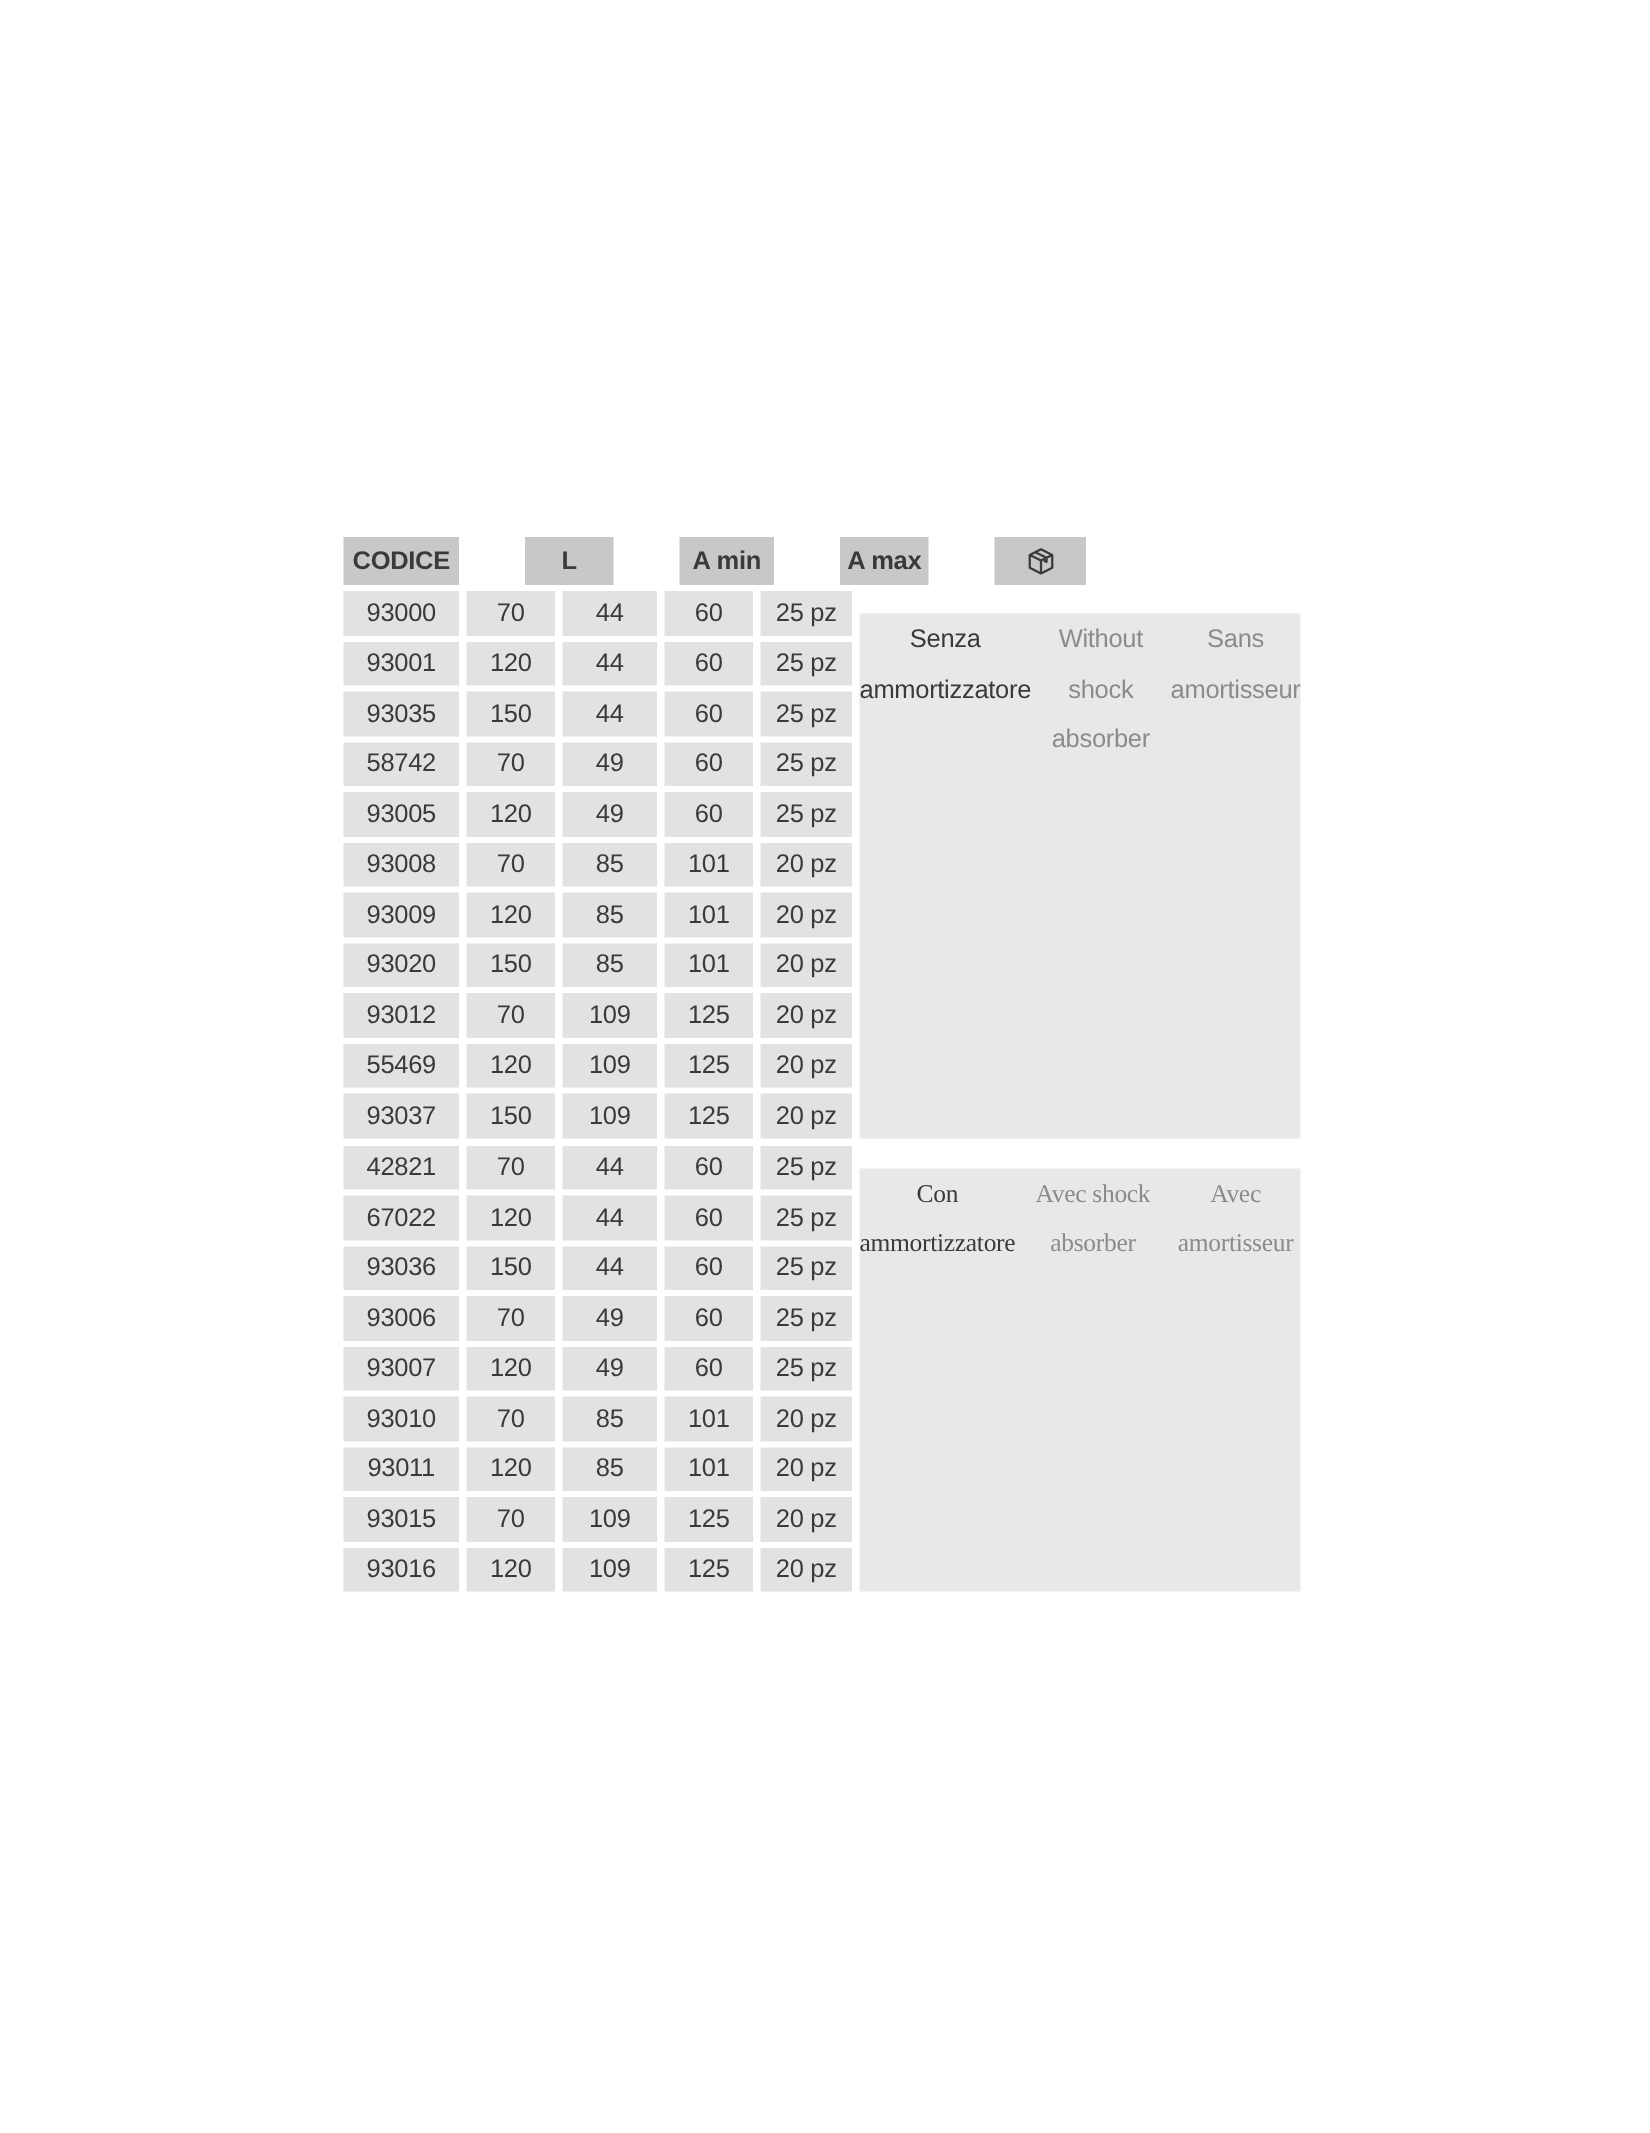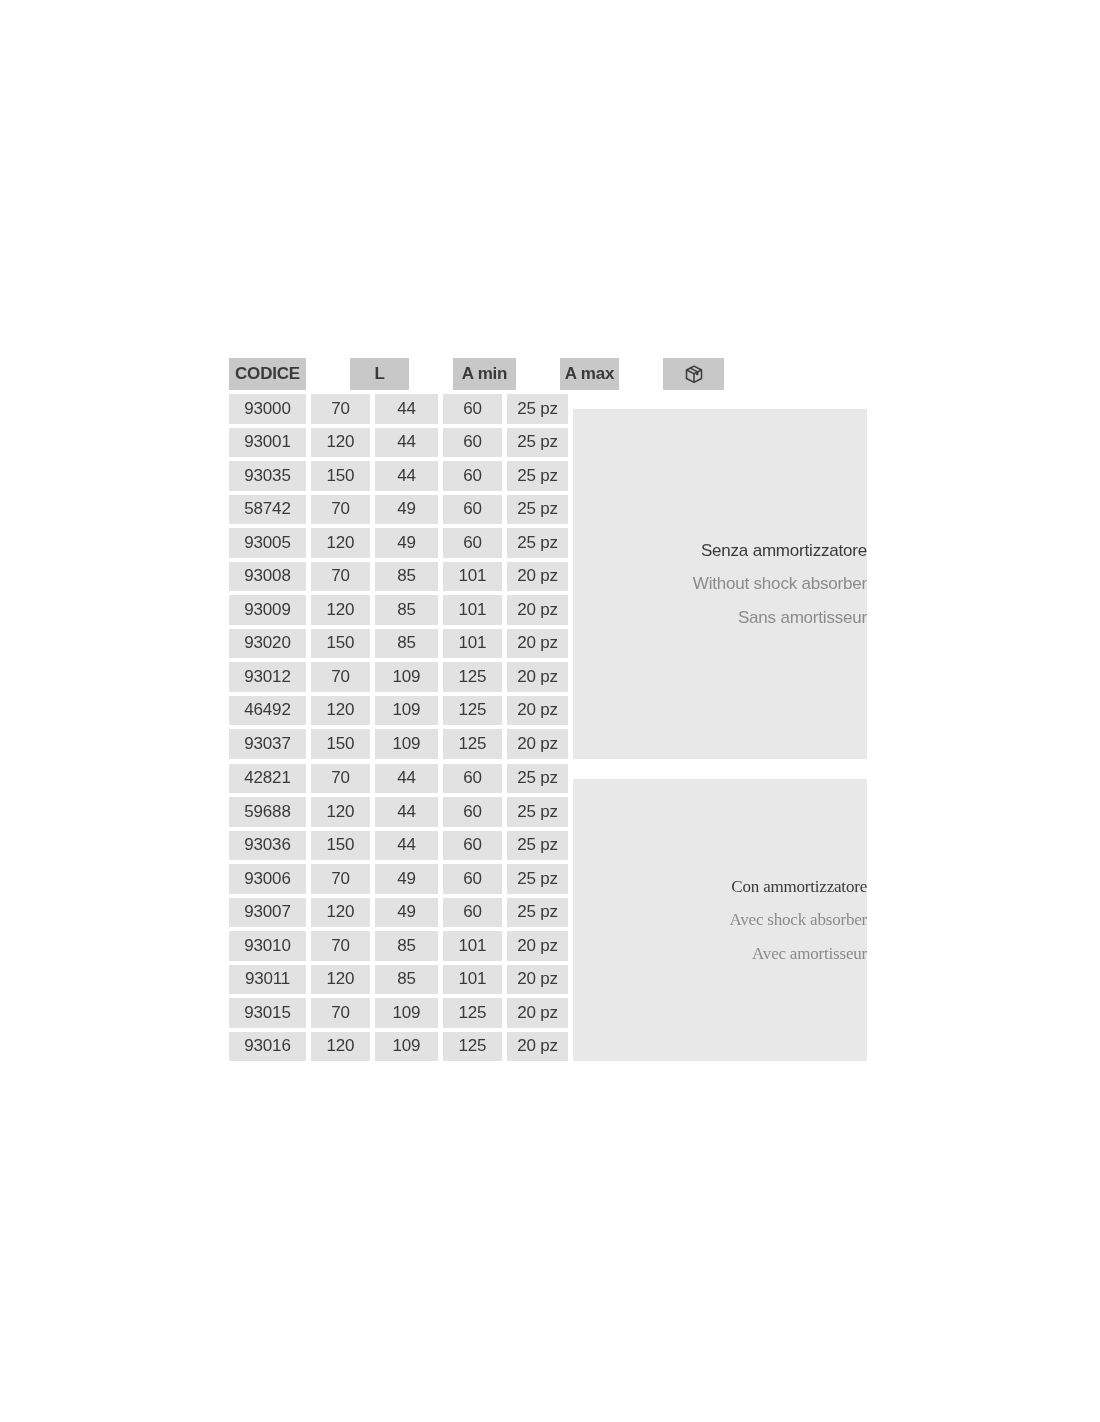--- a/index.html
+++ b/index.html
@@ -42,22 +42,22 @@
   .cell {
     background: var(--cell-bg, #e2e2e2);
     display: flex; align-items: center; justify-content: center;
     font-size: 17px;
     color: var(--text-dark, #3a3a3a);
     letter-spacing: -0.2px;
   }
   .notes-panel {
     grid-column: 6;
     background: var(--notes-panel-bg, #e8e8e8);
-    display: flex; flex-direction: column;
-    align-items: flex-end; justify-content: center; margin-top: 15px;
+    display: flex; 
+    align-items: flex-start; justify-content: center; margin-top: 15px;
   }
   .note-line {
     font-size: 17px;
     line-height: 33.5px;
     color: var(--text-gray, #8b8b8b);
     text-align: center;
     letter-spacing: -0.2px;
   }
   .note-line.em { color: var(--text-dark, #3a3a3a); }
   .pkg-svg { display: block; }
@@ -129,21 +129,21 @@
       <div class="cell">93020</div>
       <div class="cell">150</div>
       <div class="cell">85</div>
       <div class="cell">101</div>
       <div class="cell">20 pz</div>
       <div class="cell">93012</div>
       <div class="cell">70</div>
       <div class="cell">109</div>
       <div class="cell">125</div>
       <div class="cell">20 pz</div>
-      <div class="cell">46492</div>
+      <div class="cell">55469</div>
       <div class="cell">120</div>
       <div class="cell">109</div>
       <div class="cell">125</div>
       <div class="cell">20 pz</div>
       <div class="cell">93037</div>
       <div class="cell">150</div>
       <div class="cell">109</div>
       <div class="cell">125</div>
       <div class="cell">20 pz</div>
     </div>
@@ -153,21 +153,21 @@
       <div class="note-line em">Con ammortizzatore</div>
       <div class="note-line">Avec shock absorber</div>
       <div class="note-line">Avec amortisseur</div>
     </div>
 
   <div class="cell">42821</div>
       <div class="cell">70</div>
       <div class="cell">44</div>
       <div class="cell">60</div>
       <div class="cell">25 pz</div>
-      <div class="cell">59688</div>
+      <div class="cell">67022</div>
       <div class="cell">120</div>
       <div class="cell">44</div>
       <div class="cell">60</div>
       <div class="cell">25 pz</div>
       <div class="cell">93036</div>
       <div class="cell">150</div>
       <div class="cell">44</div>
       <div class="cell">60</div>
       <div class="cell">25 pz</div>
       <div class="cell">93006</div>

